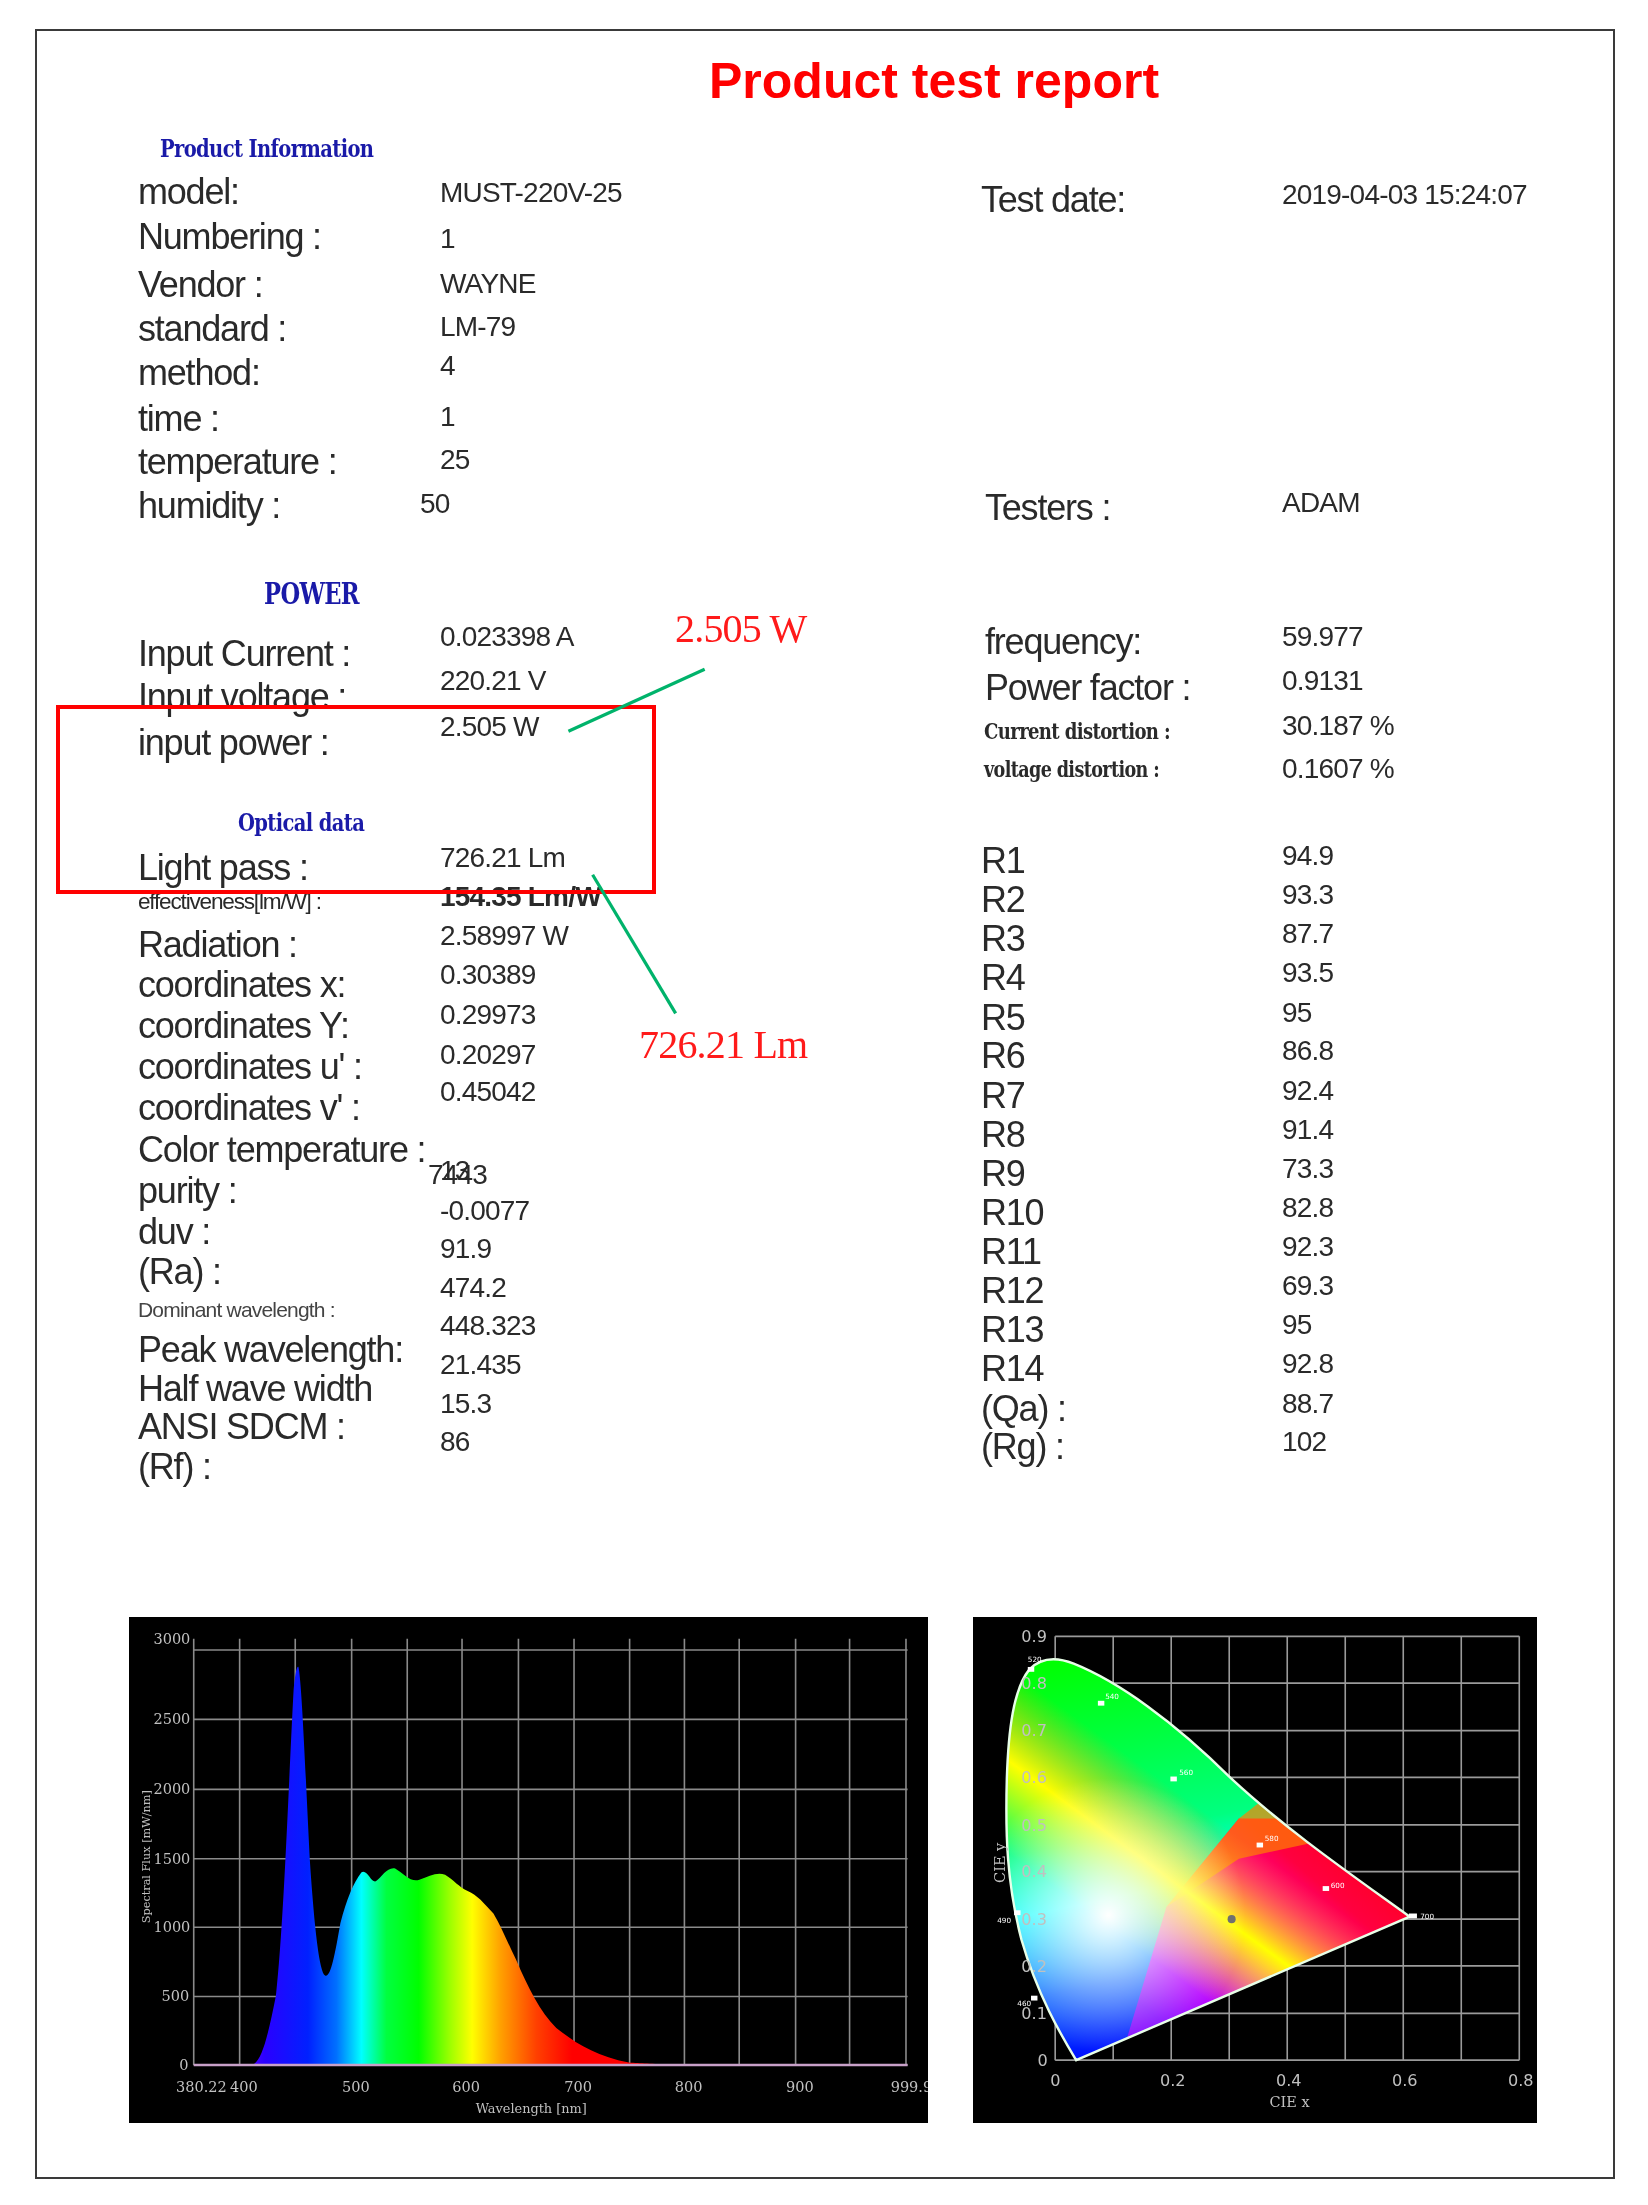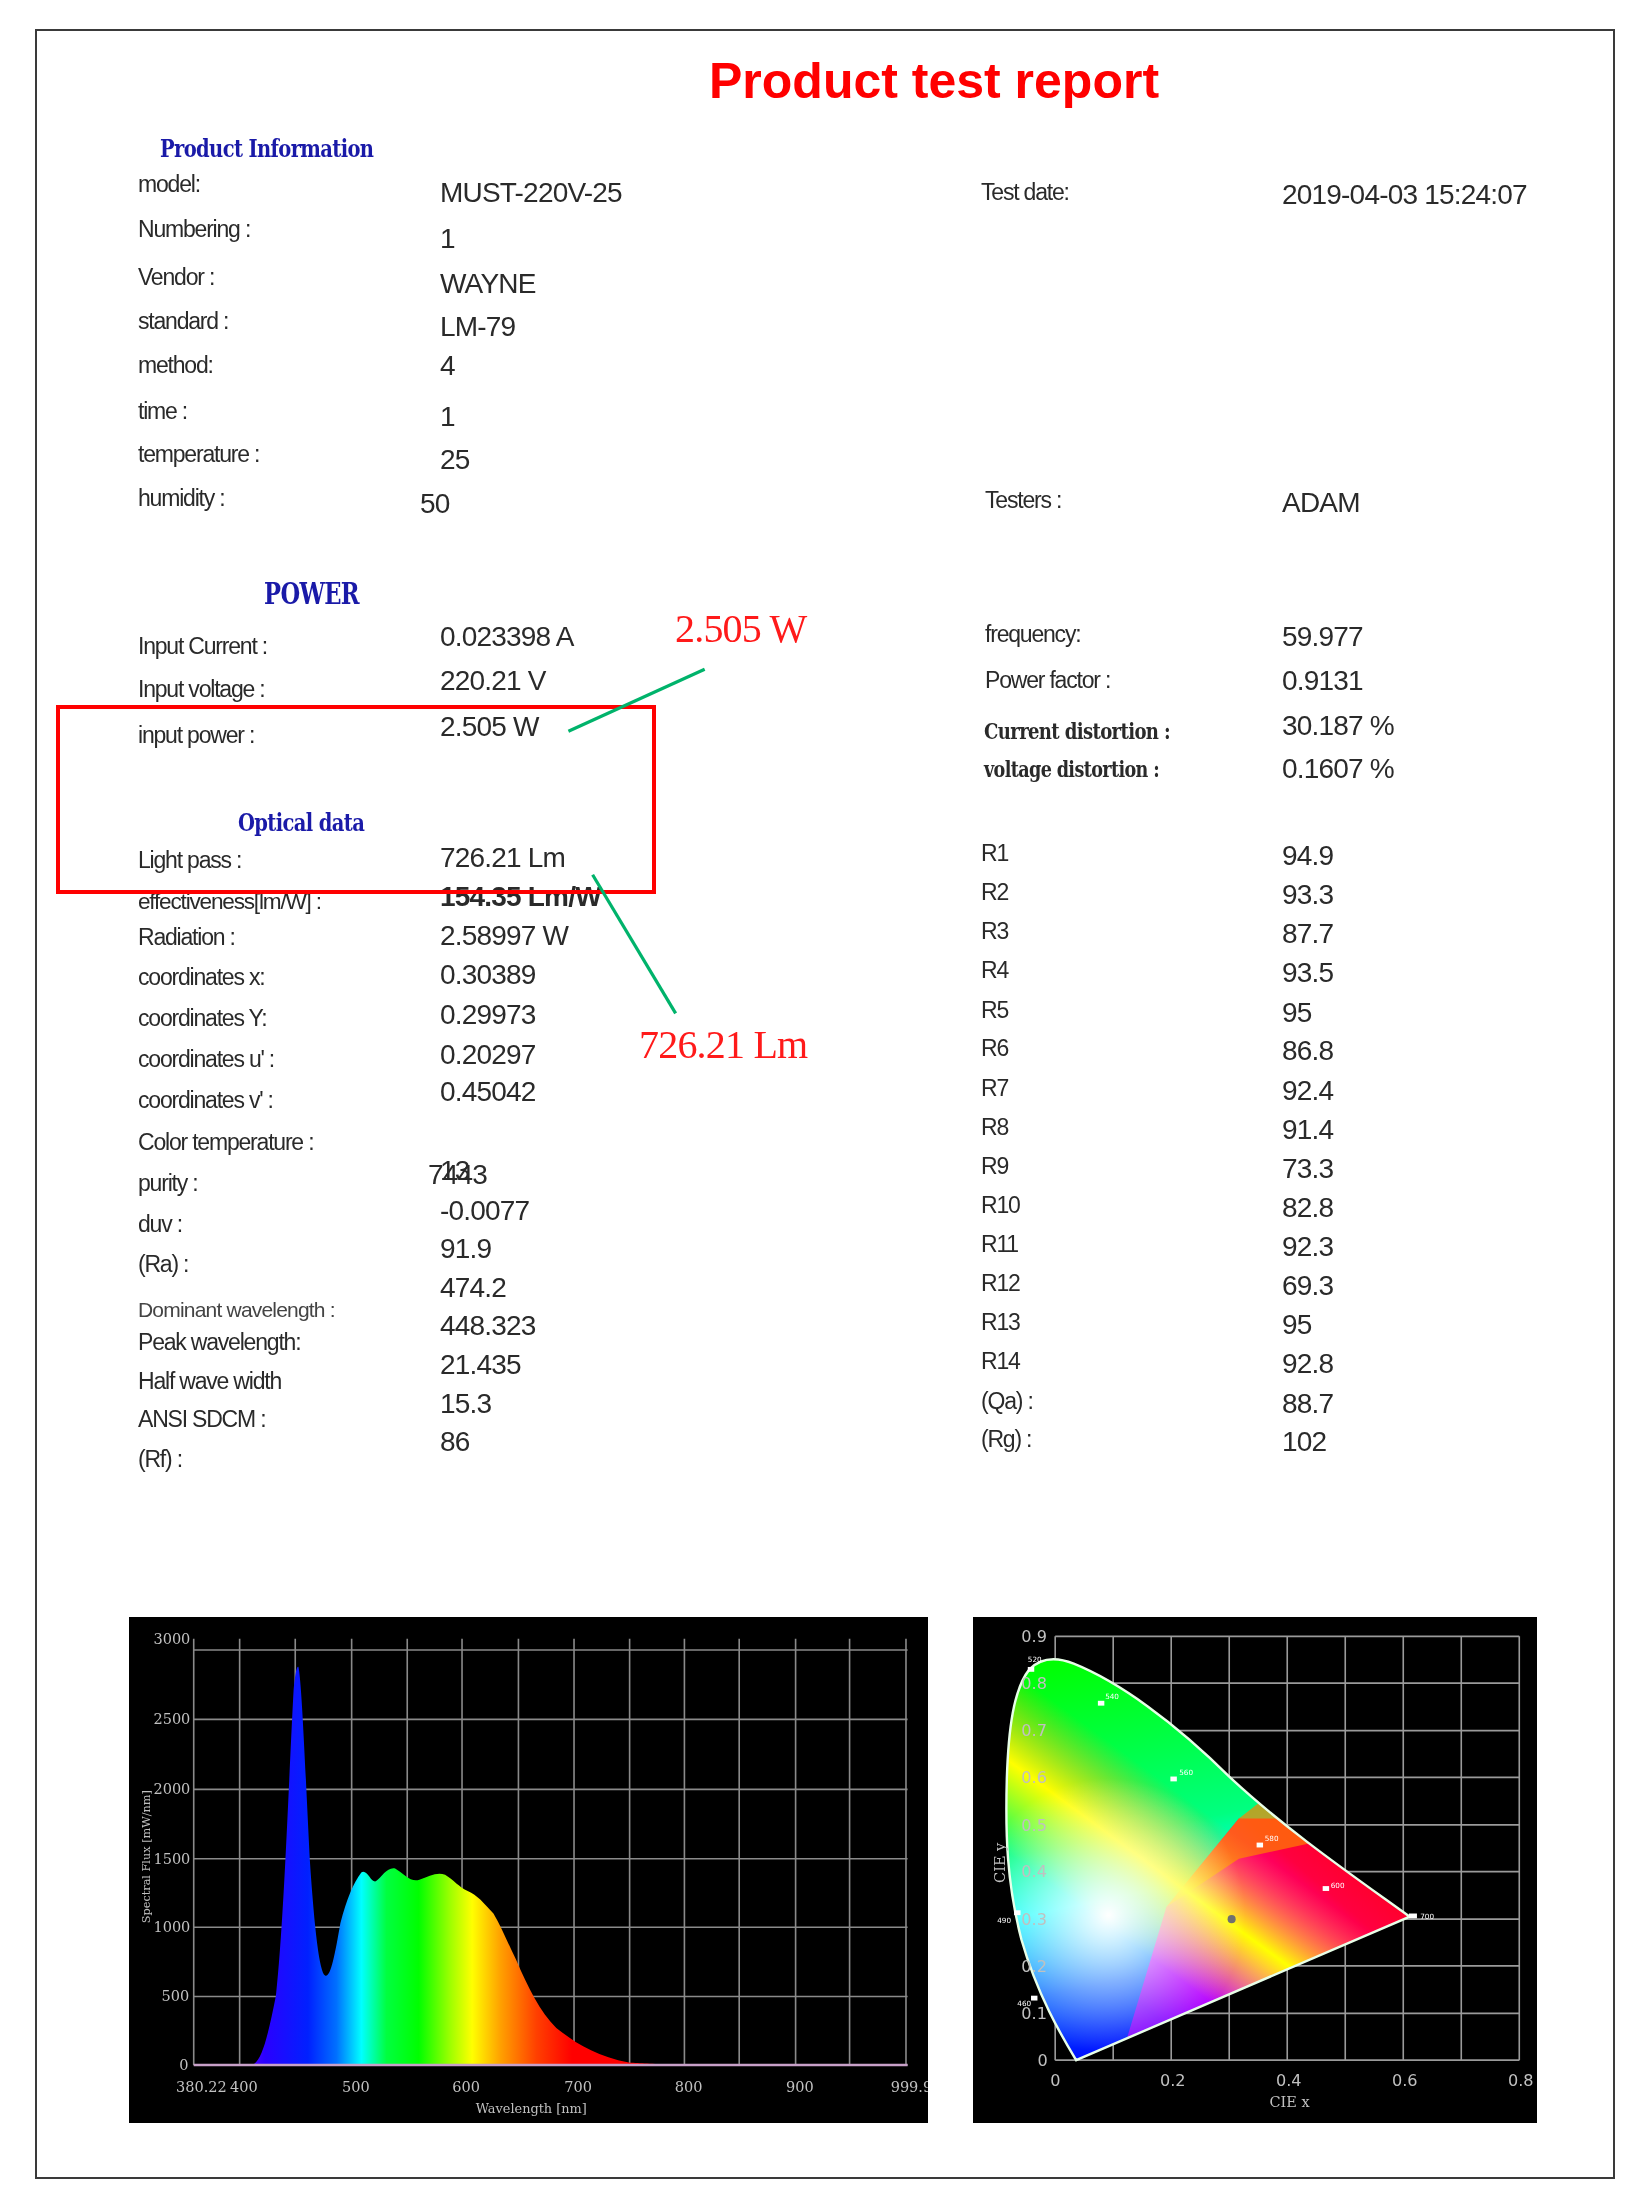--- a/index.html
+++ b/index.html
@@ -5,21 +5,21 @@
   html, body { margin:0; padding:0; background:#ffffff; }
   body { width:1648px; height:2205px; position:relative; overflow:hidden;
          font-family:"Liberation Sans", sans-serif; color:#222; }
   .page-border { position:absolute; left:35px; top:29px; width:1580px; height:2150px;
                  border:2.4px solid #3a3a3a; box-sizing:border-box; }
   .abs { position:absolute; white-space:nowrap; }
   .title { left:709px; top:52px; font-size:50px; font-weight:bold; color:#ff0000;
            letter-spacing:0px; }
   .sec-head { font-family:"DejaVu Serif", serif; font-weight:bold; color:#1a1aa8;
               font-size:25px; letter-spacing:-0.8px; transform:scaleX(0.78); transform-origin:left top; }
-  .lbl { font-size:23px; color:#2a2a2a; letter-spacing:-1.2px; }
+  .lbl { font-size:36px; color:#2a2a2a; letter-spacing:-1.2px; }
   .val { font-size:28px; color:#2a2a2a; letter-spacing:-0.8px; }
   .lbl-small { font-size:21px; color:#444; letter-spacing:-0.8px; }
   .lbl-mono { font-family:"DejaVu Serif", serif; font-size:22.6px; font-weight:bold; color:#2a2a2a;
               letter-spacing:-0.8px; transform:scaleX(0.8); transform-origin:left top; }
   .annot { font-family:"Liberation Serif", serif; font-size:40px; color:#ff1a1a; letter-spacing:-0.8px; }
   .highlight-box { position:absolute; left:56px; top:705px; width:600px; height:189px;
                    border:4.8px solid #ff0000; box-sizing:border-box; }
   svg.overlay { position:absolute; left:0; top:0; }
   .chart { position:absolute; background:#000; }
 </style>

